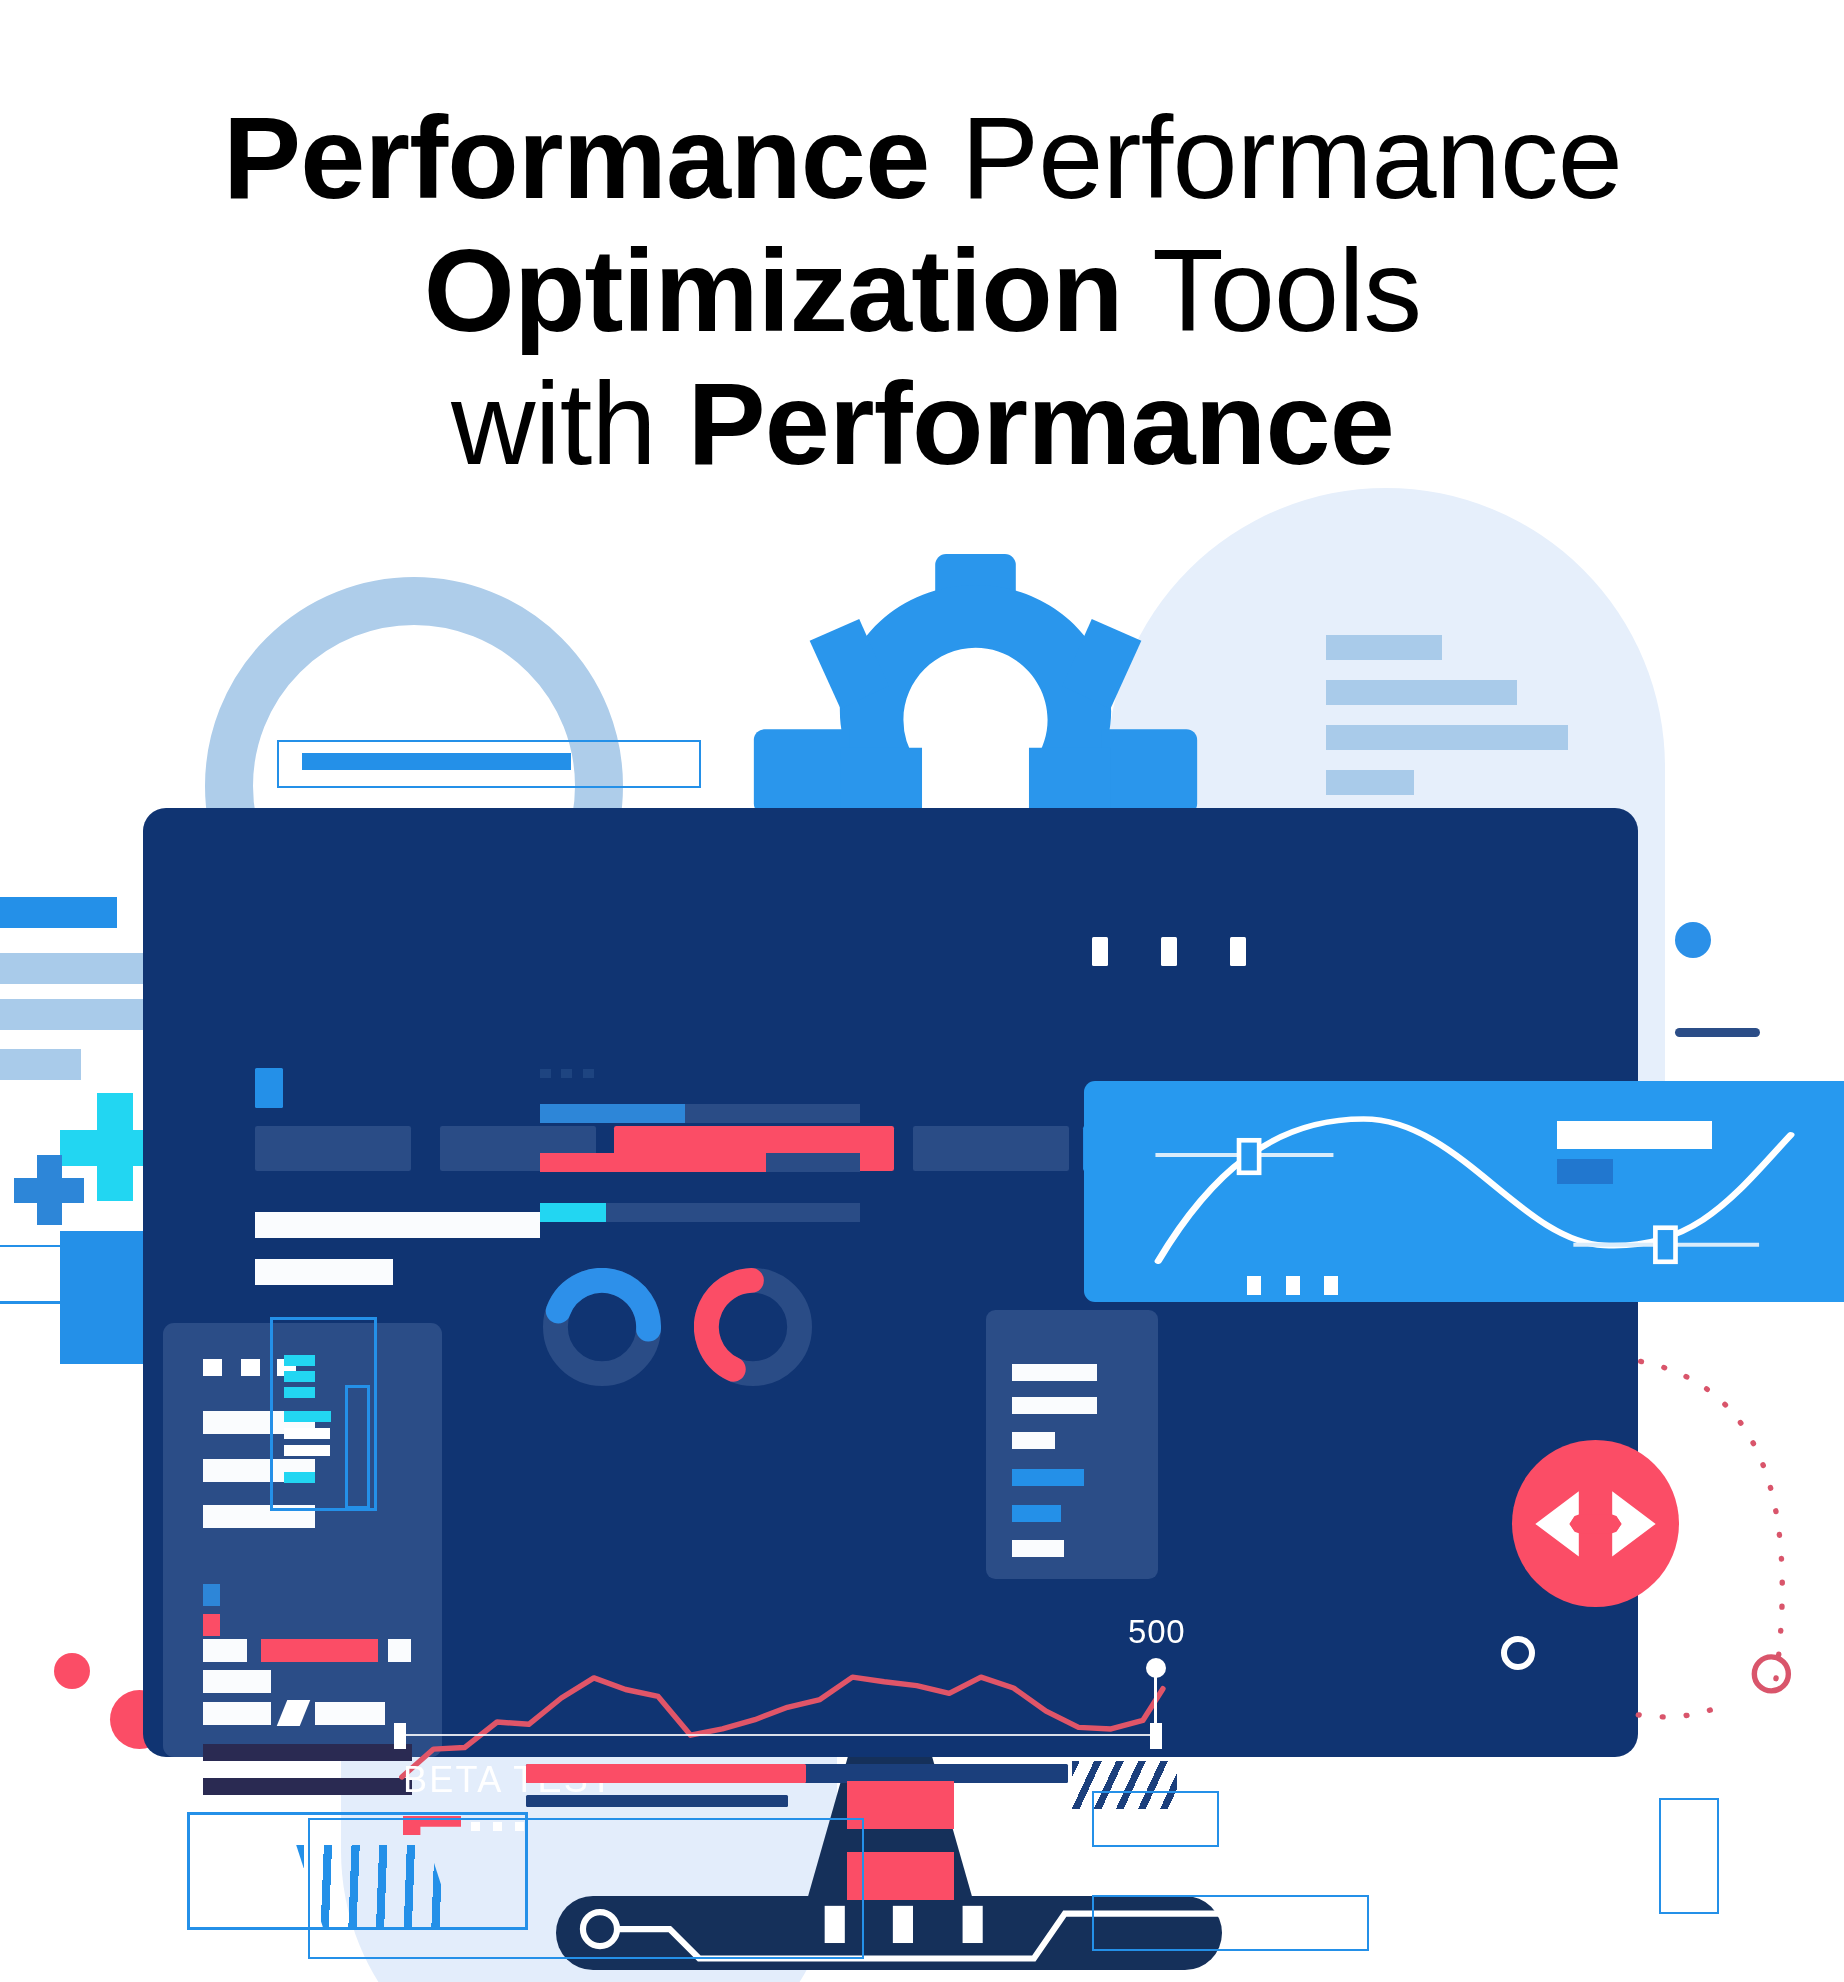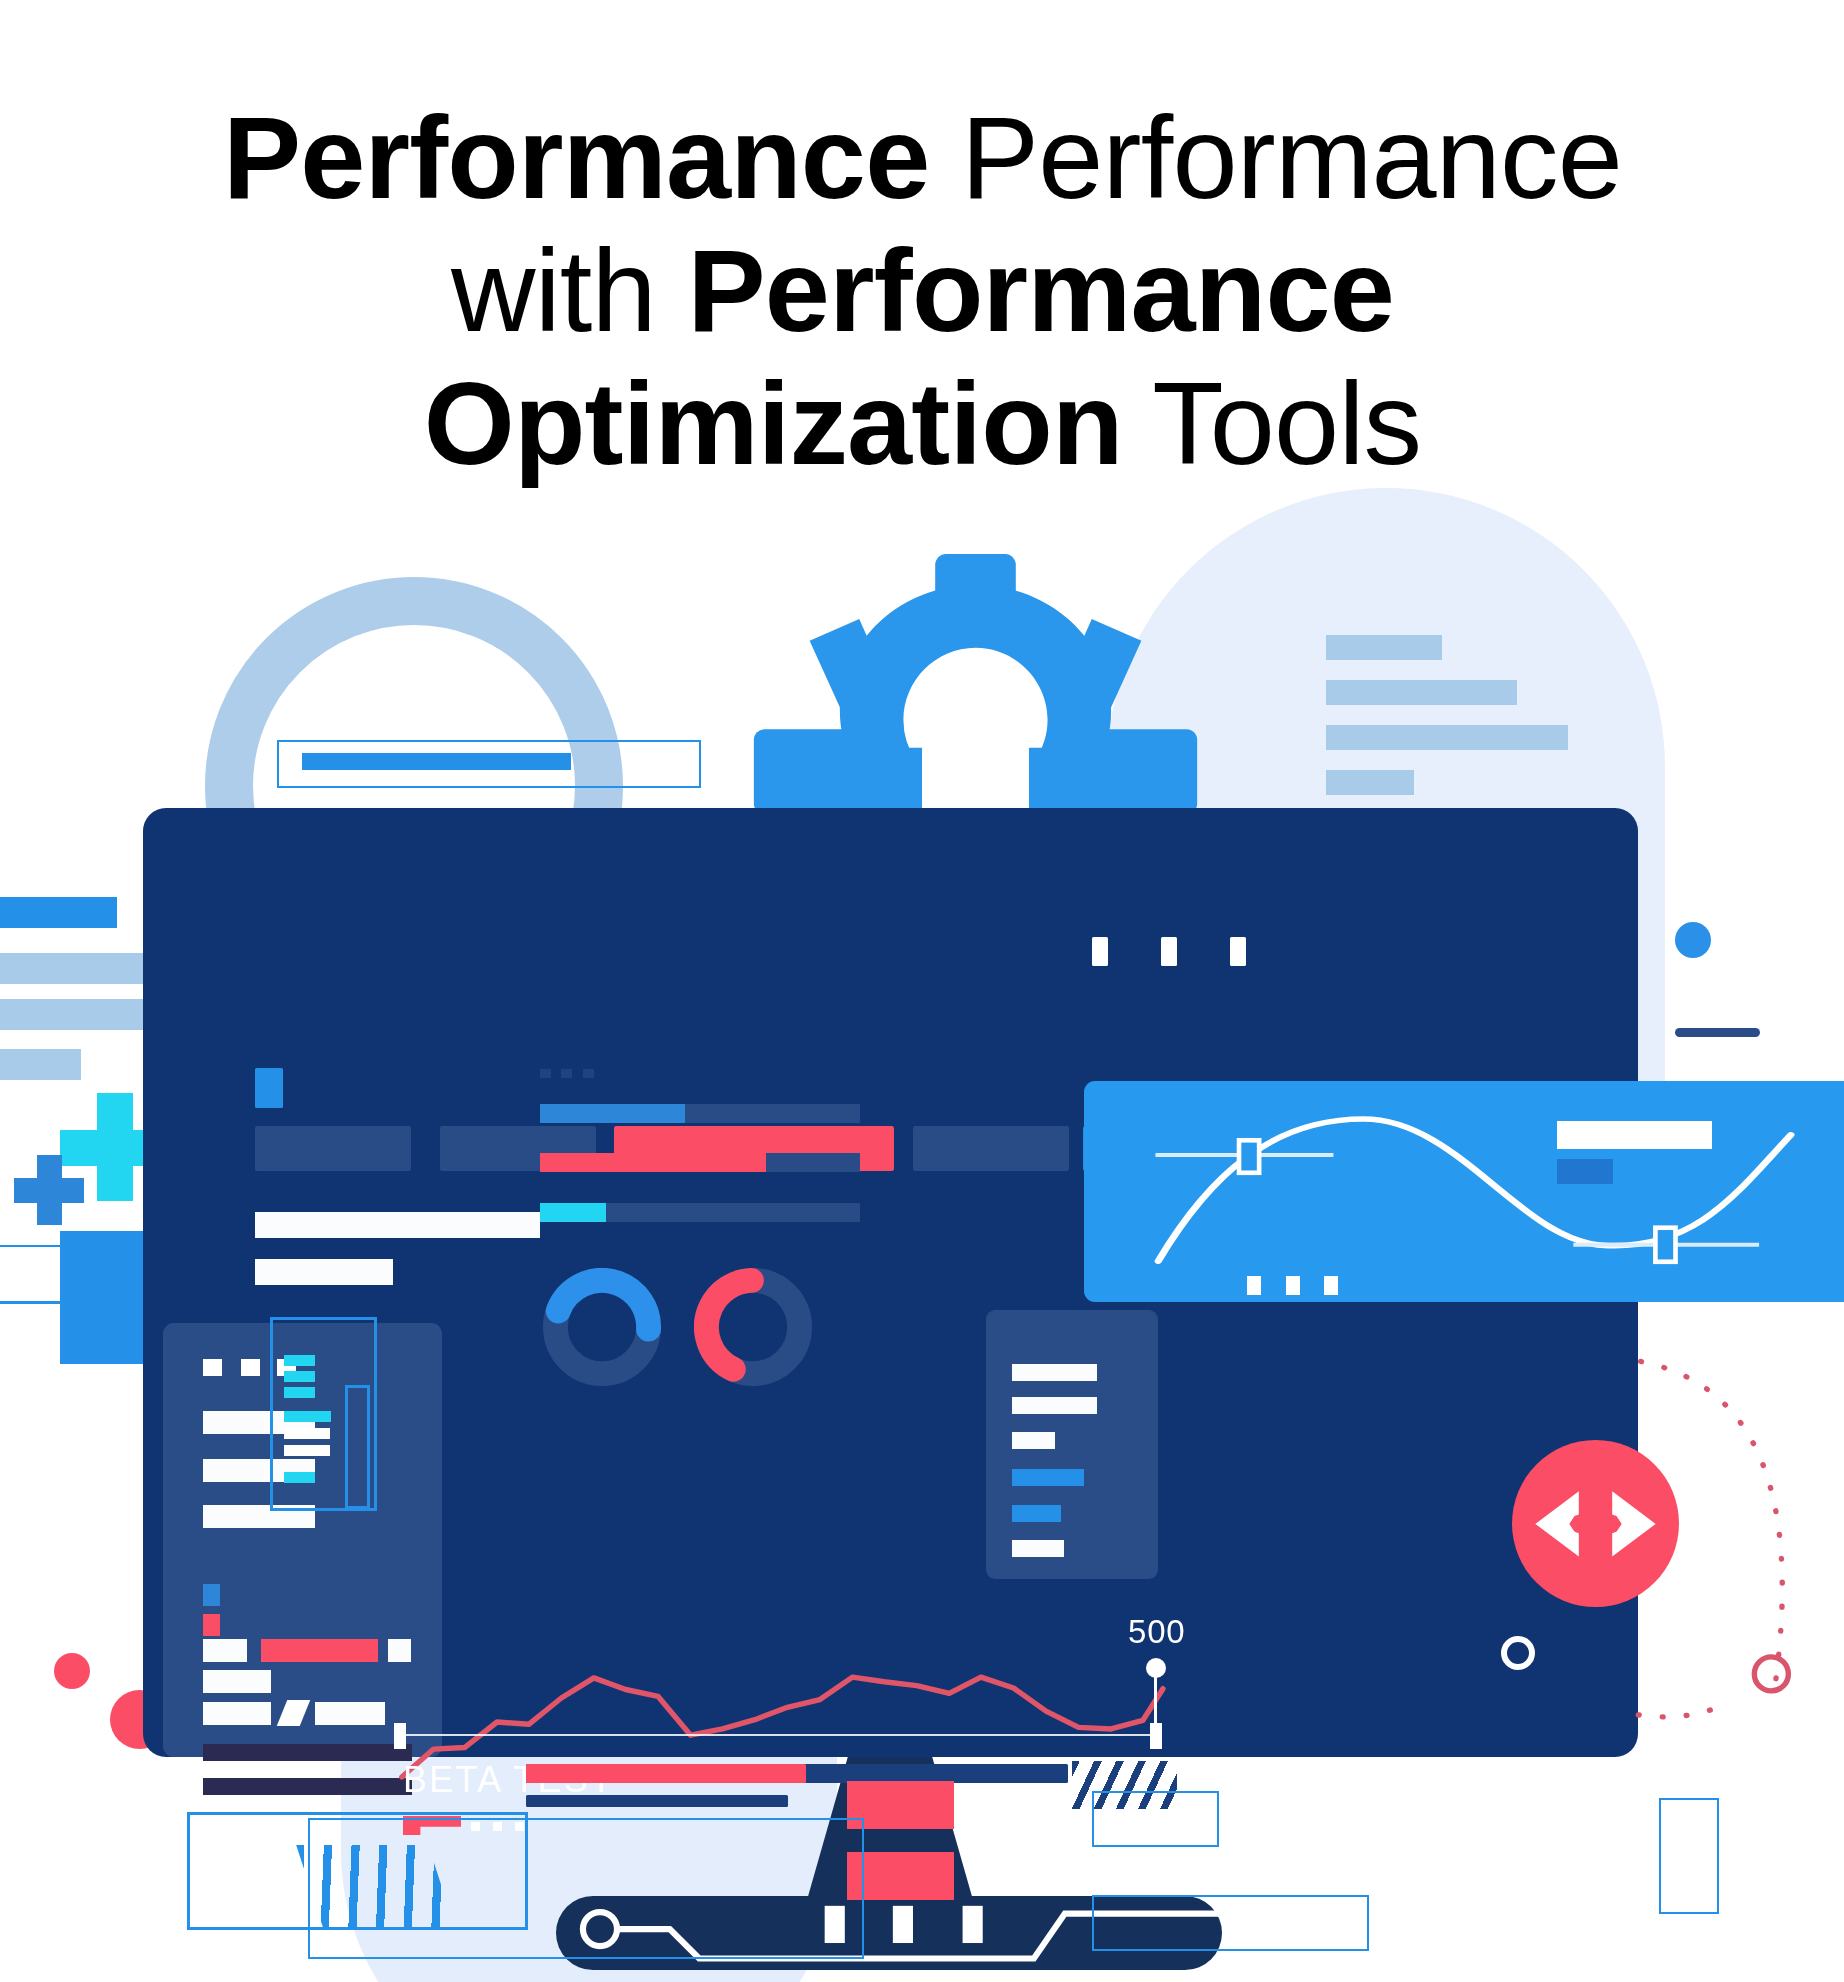--- a/index.html
+++ b/index.html
@@ -82,22 +82,22 @@
 
   .redDot{background:#FB4D66;border-radius:50%;}
 </style>
 </head>
 <body>
 
 <div id="stage">
 
   <div class="headline">
     <span class="ln"><span class="b">Performance</span><span> Performance</span></span>
+    <span class="ln"><span class="b">Optimization</span><span> Tools</span></span>
     <span class="ln"><span>with </span><span class="b">Performance</span></span>
-    <span class="ln"><span class="b">Optimization</span><span> Tools</span></span>
   </div>
 
   <div class="abs" id="bigCircle"></div>
   <div class="abs" id="blueSheet"></div>
   <div class="abs" id="ringOuter"></div>
   <div class="abs" id="bottomBlob"></div>
 
   <div class="abs outline3" style="left:277px;top:740px;width:424px;height:48px;"></div>
   <div class="abs" style="left:302px;top:753px;width:269px;height:17px;background:#2490E8;"></div>
 

